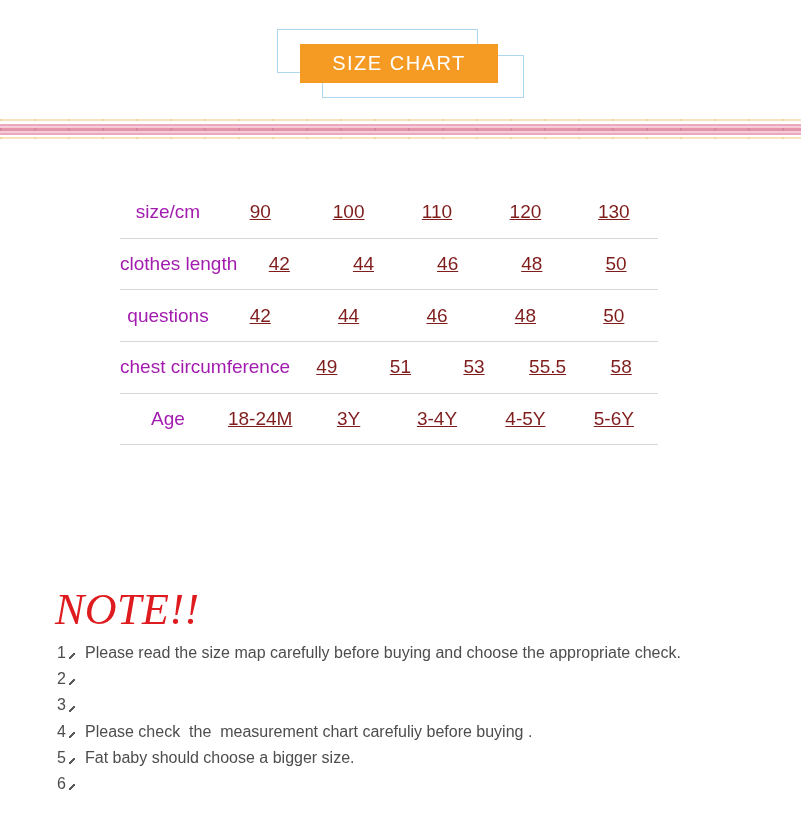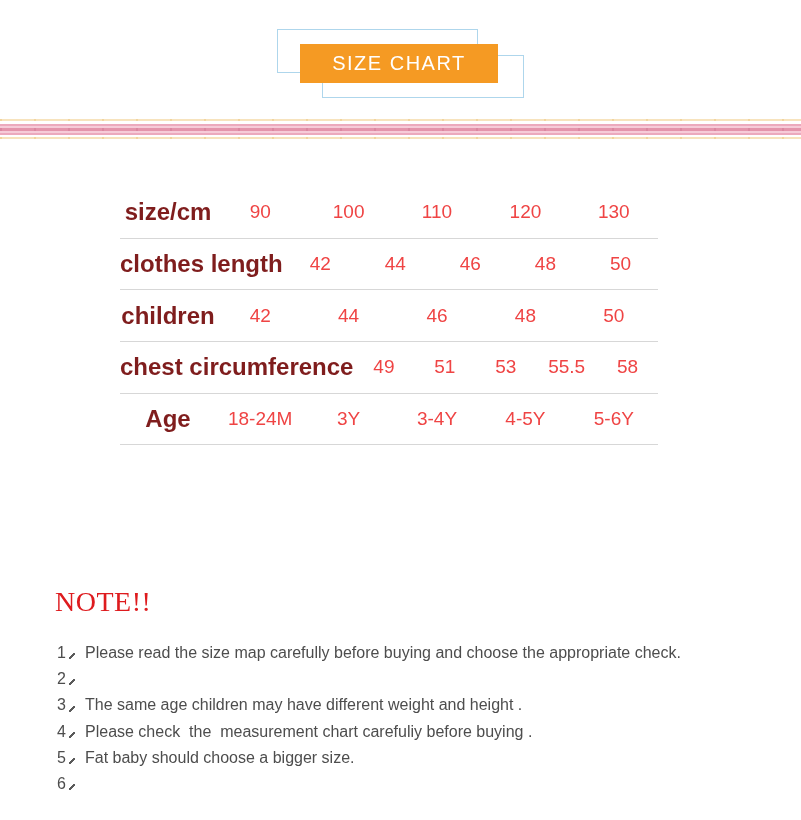--- a/index.html
+++ b/index.html
@@ -25,30 +25,30 @@
   .s-pink-dark{top:11px;height:3px;background:repeating-linear-gradient(90deg,#DB87A0 0 2px,#E494AB 2px 34px);}
   .s-pink-lt2{top:14px;height:2px;background:#F6CBD8;}
   .s-pink-edge2{top:16px;height:2px;background:#ECA9BD;}
   .s-yel2{top:20px;height:2px;background:repeating-linear-gradient(90deg,#F1D49E 0 2px,#F7E3BD 2px 34px);}
   
   .size-table{position:absolute;left:120px;top:187px;width:538px;}
   .trow{
     display:flex;align-items:center;height:51.7px;box-sizing:border-box;
     border-bottom:1px solid #D7D7D7;
   }
-  .tcell{flex:1 1 0;text-align:center;font-size:19px;color:#ef4444;}
+  .tcell{flex:1 1 0;text-align:center;font-size:19px;color:#7f1d1d;text-decoration:underline;}
   .tlabel{
     flex:0 0 96px;display:flex;justify-content:center;align-items:center;
-    white-space:nowrap;font-size:24px;color:#7f1d1d;font-weight:bold;
+    white-space:nowrap;font-size:19px;color:#a21caf;
   }
   
   .note-head{
     position:absolute;left:55px;top:588px;
-    font-family:"Liberation Serif",serif;font-size:28px;line-height:1;
-    color:#DE1B1E;letter-spacing:0.5px;
+    font-family:"Liberation Serif",serif;font-size:44px;line-height:1;
+    color:#DE1B1E;letter-spacing:0.5px;font-style:italic;
   }
   .notes{position:absolute;left:57px;top:640px;width:700px;}
   .note-item{display:flex;align-items:flex-start;line-height:26.2px;font-size:16px;color:#4D4D4D;}
   .note-marker{flex:0 0 28px;display:flex;align-items:center;}
   .cjk-comma{
     display:inline-block;width:6px;height:6px;margin-left:3px;margin-top:6px;
     background:linear-gradient(135deg,transparent 38%,#5a5a5a 38%,#5a5a5a 62%,transparent 62%);
     border-radius:0 0 3px 0;
   }
   .note-text{white-space:pre-wrap;}
@@ -87,21 +87,21 @@
     </div>
     <div class="trow">
       <div class="tlabel">clothes length</div>
       <div class="tcell">42</div>
       <div class="tcell">44</div>
       <div class="tcell">46</div>
       <div class="tcell">48</div>
       <div class="tcell">50</div>
     </div>
     <div class="trow">
-      <div class="tlabel">children</div>
+      <div class="tlabel">questions</div>
       <div class="tcell">42</div>
       <div class="tcell">44</div>
       <div class="tcell">46</div>
       <div class="tcell">48</div>
       <div class="tcell">50</div>
     </div>
     <div class="trow">
       <div class="tlabel">chest circumference</div>
       <div class="tcell">49</div>
       <div class="tcell">51</div>
@@ -133,21 +133,20 @@
       <span class="note-marker">
           <span>2</span>
           <span class="cjk-comma"></span>
         </span>
     </div>
     <div class="note-item">
       <span class="note-marker">
           <span>3</span>
           <span class="cjk-comma"></span>
         </span>
-      <span class="note-text">The same age children may have different weight and height .</span>
     </div>
     <div class="note-item">
       <span class="note-marker">
           <span>4</span>
           <span class="cjk-comma"></span>
         </span>
       <span class="note-text">Please check  the  measurement chart carefuliy before buying .</span>
     </div>
     <div class="note-item">
       <span class="note-marker">

